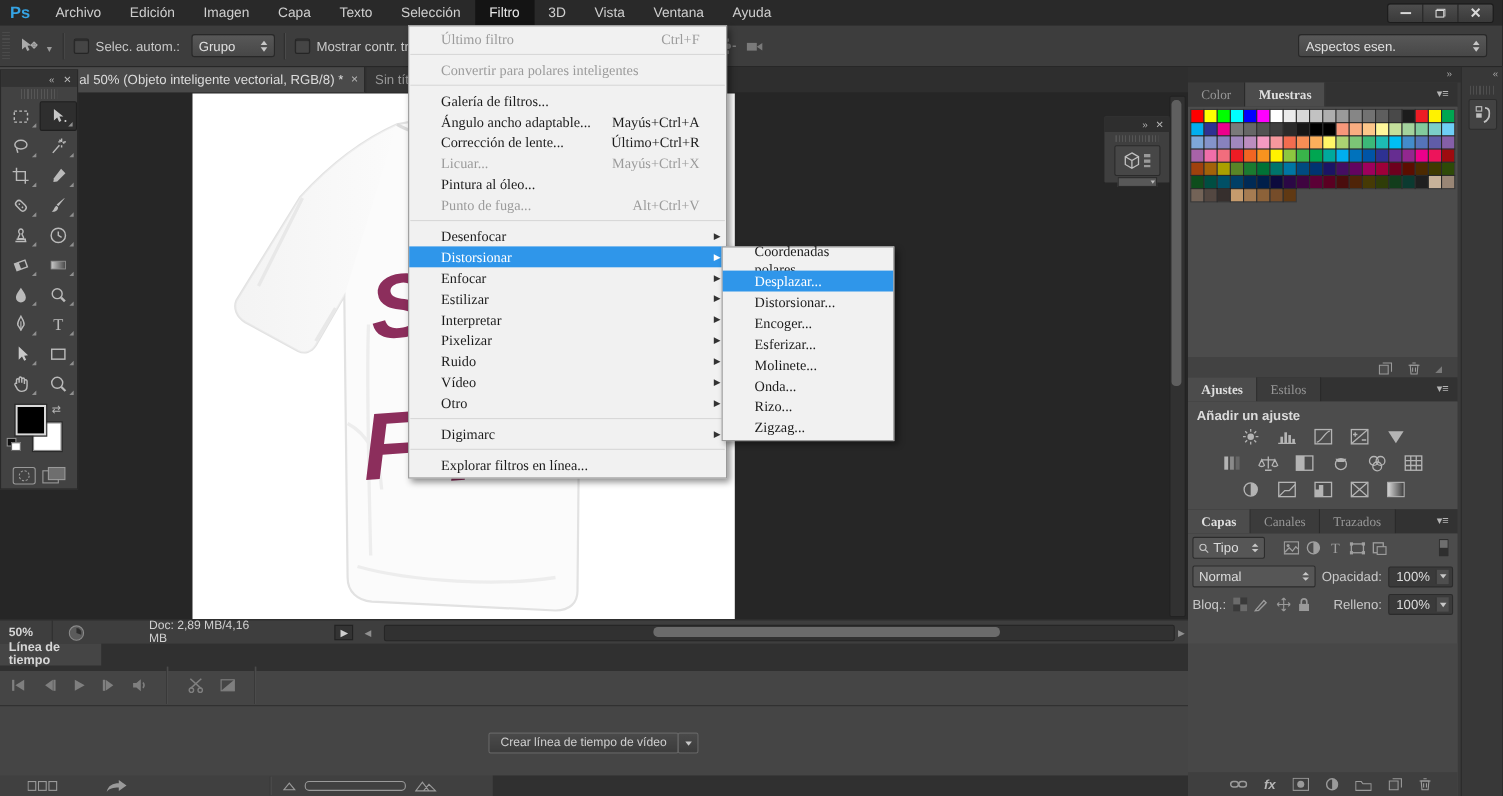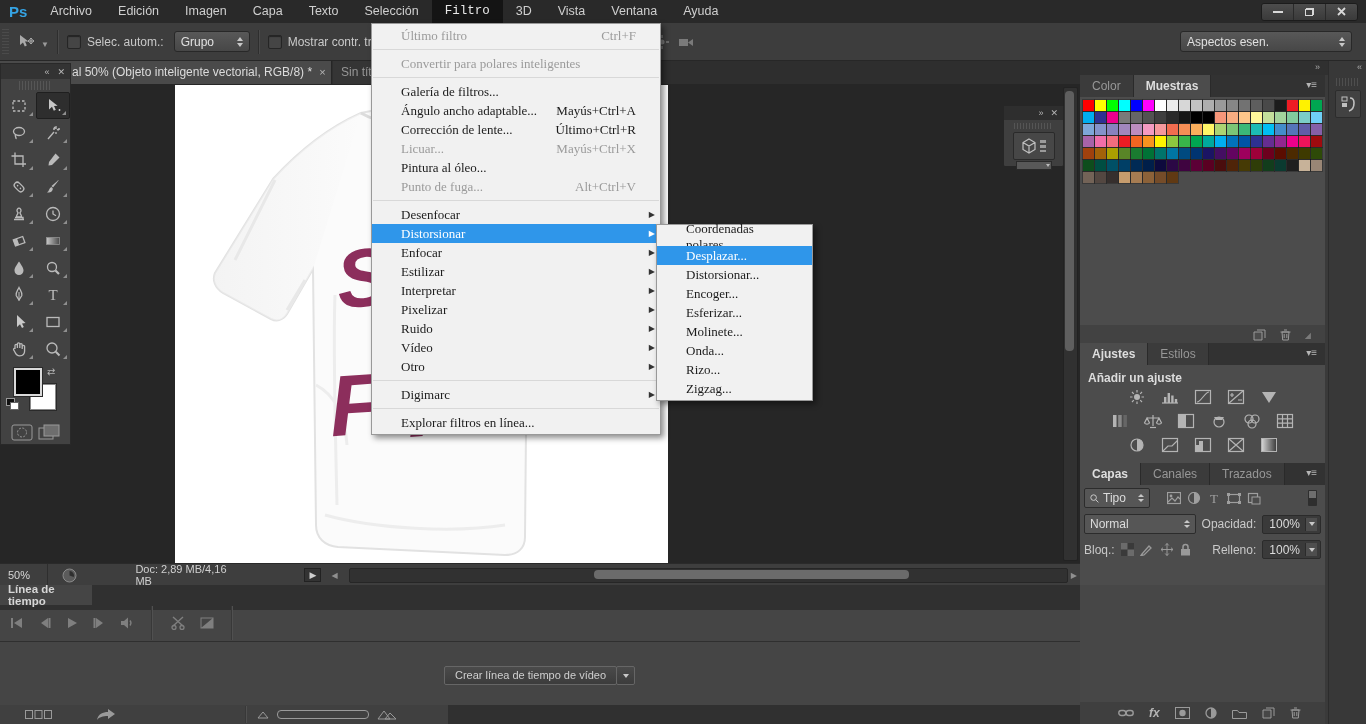--- a/index.html
+++ b/index.html
@@ -5,21 +5,21 @@
   html,body{margin:0;padding:0;background:#222;}
   #app{position:relative;width:1366px;height:724px;overflow:hidden;
        font-family:"Liberation Sans",sans-serif;font-size:12px;color:#d4d4d4;
        background:#262626;-webkit-font-smoothing:antialiased;}
   .abs{position:absolute;}
 
   
   #menubar{left:0;top:0;width:1366px;height:23px;background:#292929;display:flex;align-items:center;z-index:20;}
   #ps-logo{font-weight:bold;font-size:15px;color:#35a3e3;padding:0 10px 0 9px;letter-spacing:0;}
   .mb-item{padding:0 13px;height:23px;line-height:23px;color:#cfcfcf;font-size:12.5px;cursor:default;}
-  .mb-item.active{background:#141414;color:#e8e8e8;font-family:Liberation Mono, monospace;}
+  .mb-item.active{background:#141414;color:#e8e8e8;}
   #win-controls{margin-left:auto;display:flex;margin-right:8px;border:1px solid #1c1c1c;border-radius:3px;overflow:hidden;}
   .win-btn{width:31px;height:16px;background:linear-gradient(#4d4d4d,#3a3a3a);border-right:1px solid #2a2a2a;
            display:flex;align-items:center;justify-content:center;color:#d8d8d8;font-size:10px;}
   .win-btn:last-child{border-right:none;}
   .restore-glyph{position:relative;width:9px;height:8px;}
   .restore-glyph span{position:absolute;border:1px solid #d8d8d8;width:6px;height:5px;}
   .restore-glyph span:first-child{right:0;top:0;}
   .restore-glyph span:last-child{left:0;bottom:0;background:#3f3f3f;}
 
   
@@ -78,21 +78,21 @@
   .menu-item.disabled{color:#9b9b9b;}
   .menu-item.highlighted{background:#2f96ea;color:#ffffff;}
   .menu-item.highlighted .mi-arrow{color:#fff;}
   .mi-arrow{position:absolute;right:5px;font-size:8px;color:#333;}
   .menu-sep{height:1px;background:#d8d8d8;margin:4px 1px;}
 
   
   #dock{left:1080px;top:60px;width:286px;height:664px;background:#3a3a3a;z-index:3;}
   #dock-topbar{position:absolute;left:0;top:0;width:286px;height:15px;background:#303030;color:#a9a9a9;font-size:9px;}
   .panel-tabs{position:absolute;left:0;width:245px;height:22px;background:#323232;display:flex;}
-  .ptab{padding:0 12px;height:22px;line-height:22px;font-size:12px;color:#979797;background:#3b3b3b;border-right:1px solid #2a2a2a;}
+  .ptab{padding:0 12px;height:22px;line-height:22px;font-size:12px;color:#979797;background:#3b3b3b;border-right:1px solid #2a2a2a;font-family:Liberation Serif, serif;}
   .ptab.active{background:#4c4c4c;color:#dedede;font-weight:bold;}
   .panel-menu-icon{margin-left:auto;color:#b5b5b5;font-size:10px;padding:4px 8px 0 0;}
   .panel-body{position:absolute;left:0;width:245px;background:#4c4c4c;}
 
   #swatch-grid{display:grid;grid-template-columns:repeat(20,11px);gap:1px;padding:3px;}
   .swatch{width:11px;height:11px;outline:1px solid rgba(0,0,0,.25);}
   #swatches-footer{position:absolute;left:0;top:265px;width:245px;height:20px;background:#424242;display:flex;justify-content:flex-end;align-items:center;gap:14px;padding-right:14px;box-sizing:border-box;}
 
   #adj-header{font-weight:bold;color:#dcdcdc;padding:6px 0 2px 8px;font-size:12px;}
   .adj-row{display:flex;justify-content:center;gap:9px;margin-bottom:5px;}
@@ -131,21 +131,21 @@
   #float-panel header{height:14px;background:#2e2e2e;display:flex;justify-content:flex-end;gap:7px;align-items:center;
                       padding:0 5px;color:#b5b5b5;font-size:9px;}
   #float-panel .grip{height:6px;margin:3px 10px;background:repeating-linear-gradient(90deg,#555 0 1px,transparent 1px 3px);}
   #fp-btn{margin:1px auto;width:40px;height:26px;background:#474747;border:1px solid #2a2a2a;border-radius:2px;
           display:flex;align-items:center;justify-content:center;gap:3px;}
   #fp-dd{margin:1px auto 0 auto;width:34px;height:7px;background:#585858;border:1px solid #2a2a2a;position:relative;}
   #fp-dd::after{content:"";position:absolute;right:1px;top:2px;border-left:2.5px solid transparent;border-right:2.5px solid transparent;border-top:3px solid #bbb;}
 
   
   #statusbar{left:0;top:563px;width:1080px;height:22px;background:#3e3e3e;border-top:1px solid #2a2a2a;display:flex;align-items:center;z-index:4;}
-  #zoom-field{width:40px;padding-left:8px;color:#d6d6d6;font-size:11px;border-right:1px solid #2e2e2e;height:100%;display:flex;align-items:center;}
+  #zoom-field{width:40px;padding-left:8px;color:#d6d6d6;font-size:11px;border-right:1px solid #2e2e2e;height:100%;display:flex;align-items:center;font-weight:bold;}
   #doc-info{color:#d0d0d0;font-size:11px;margin-left:58px;}
   #status-flyout{margin-left:60px;color:#cfcfcf;font-size:9px;background:#333;padding:1px 4px;border:1px solid #222;}
   #h-scroll{position:relative;margin-left:8px;width:728px;height:13px;background:#313131;border:1px solid #262626;border-radius:2px;}
   #h-scroll .handle{position:absolute;left:244px;top:1px;width:315px;height:9px;background:#6b6b6b;border-radius:4px;}
   .scroll-arrow{color:#8f8f8f;font-size:8px;margin:0 3px;}
 
   
   #timeline{left:0;top:585px;width:1080px;height:139px;background:#454545;z-index:4;}
   #tl-tabrow{position:absolute;left:0;top:0;width:1080px;height:25px;background:#303030;}
   #tl-tab{position:absolute;left:0;top:0;width:92px;height:20px;background:#454545;color:#d6d6d6;font-size:11.5px;font-weight:bold;

